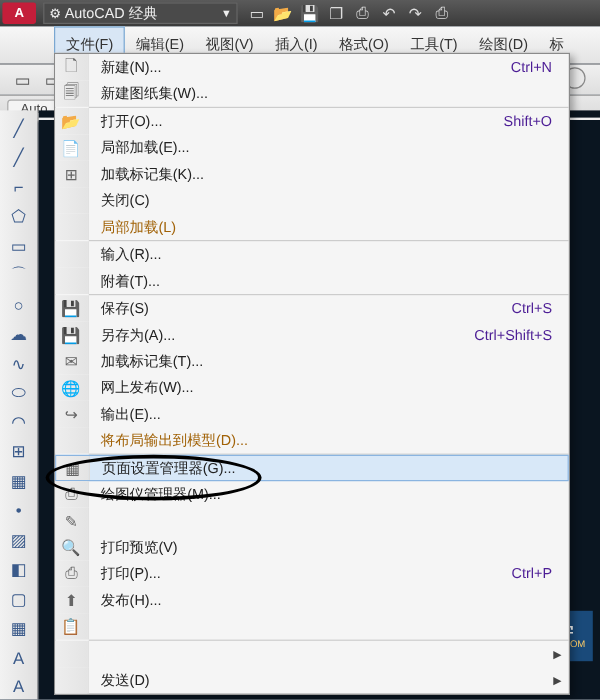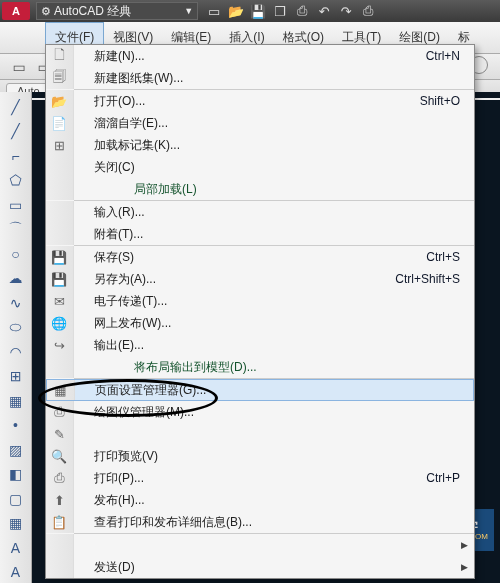--- a/index.html
+++ b/index.html
@@ -26,23 +26,23 @@
     .canvas { position: absolute; left: 32px; top: 92px; right: 0; bottom: 0; background: #0a1520; }
     .canvas-edge { position: absolute; left: 0; right: 0; top: 0; height: 8px; border-bottom: 2px solid #eee; }
     
     .left-toolbar { position: absolute; left: 0; top: 92px; width: 32px; background: linear-gradient(90deg, #f2f2f2, #e0e0e0); bottom: 0; display: flex; flex-direction: column; align-items: center; padding-top: 4px; gap: 3px; border-right: 1px solid #aaa; }
     .left-tool { width: 24px; height: 22px; display: flex; align-items: center; justify-content: center; color: #3a5a8a; font-size: 14px; }
     
     .dropdown-menu { position: absolute; left: 45px; top: 44px; width: 430px; background: #f5f5f5; border: 1px solid #8a8a8a; box-shadow: 3px 3px 6px rgba(0,0,0,0.3); z-index: 10; }
     .menu-row { height: 22px; display: flex; align-items: center; position: relative; }
     .menu-row.hovered { background: #d8e8f8; border: 1px solid #8ab4e0; height: 22px; }
     .menu-icon-col { width: 28px; display: flex; align-items: center; justify-content: center; color: #666; font-size: 13px; background: linear-gradient(90deg, #eee, #e4e4e4); height: 100%; border-right: 1px solid #ddd; }
-    .menu-label { flex: 1; padding-left: 20px; color: #222; }
-    .menu-label.disabled { color: #14532d; margin-left: 40px; }
-    .menu-shortcut { padding-right: 14px; color: #0f172a; }
+    .menu-label { flex: 1; padding-left: 10px; color: #222; }
+    .menu-label.disabled { color: #a16207; }
+    .menu-shortcut { padding-right: 14px; color: #4c1d95; }
     .menu-arrow { position: absolute; right: 6px; font-size: 9px; color: #444; }
     .menu-sep { height: 1px; background: #ccc; margin-left: 28px; }
     
     .highlight-oval { position: absolute; left: 38px; top: 379px; width: 180px; height: 38px; border: 3px solid #000; border-radius: 50%; z-index: 20; pointer-events: none; }
     
     .watermark { position: absolute; right: 6px; bottom: 32px; width: 110px; height: 42px; background: #1a4a7a; color: #fff; display: flex; align-items: center; gap: 6px; padding-left: 8px; z-index: 5; }
     .wm-circle { width: 24px; height: 24px; border: 2px solid #fff; border-radius: 50%; display: flex; align-items: center; justify-content: center; font-size: 11px; }
     .wm-text { display: flex; flex-direction: column; line-height: 1.1; }
     .wm-text .main { font-size: 14px; font-weight: bold; }
     .wm-text .sub { font-size: 8px; color: #ffcc66; }
@@ -66,22 +66,22 @@
     <div class="title-btn">❐</div>
     <div class="title-btn">⎙</div>
     <div class="title-btn">↶</div>
     <div class="title-btn">↷</div>
     <div class="title-btn">⎙</div>
   </div>
 </div>
 
 <div class="menu-bar">
   <div class="menu-item active">文件(F)</div>
+  <div class="menu-item">编辑(E)</div>
   <div class="menu-item">视图(V)</div>
-  <div class="menu-item">编辑(E)</div>
   <div class="menu-item">插入(I)</div>
   <div class="menu-item">格式(O)</div>
   <div class="menu-item">工具(T)</div>
   <div class="menu-item">绘图(D)</div>
   <div class="menu-item">标</div>
 </div>
 
 <div class="toolbar">
   <div class="tool-btn">▭</div>
   <div class="tool-btn">▭</div>
@@ -130,21 +130,21 @@
       <span class="menu-label">新建图纸集(W)...</span>
     </div>
   <div class="menu-sep"></div>
   <div class="menu-row">
       <div class="menu-icon-col">📂</div>
       <span class="menu-label">打开(O)...</span>
       <span class="menu-shortcut">Shift+O</span>
     </div>
   <div class="menu-row">
       <div class="menu-icon-col">📄</div>
-      <span class="menu-label">溜溜自学(E)...</span>
+      <span class="menu-label">局部加载(E)...</span>
     </div>
   <div class="menu-row">
       <div class="menu-icon-col">⊞</div>
       <span class="menu-label">加载标记集(K)...</span>
     </div>
   <div class="menu-row">
       <div class="menu-icon-col"></div>
       <span class="menu-label">关闭(C)</span>
     </div>
   <div class="menu-row">
@@ -166,21 +166,21 @@
       <span class="menu-label">保存(S)</span>
       <span class="menu-shortcut">Ctrl+S</span>
     </div>
   <div class="menu-row">
       <div class="menu-icon-col">💾</div>
       <span class="menu-label">另存为(A)...</span>
       <span class="menu-shortcut">Ctrl+Shift+S</span>
     </div>
   <div class="menu-row">
       <div class="menu-icon-col">✉</div>
-      <span class="menu-label">电子传递(T)...</span>
+      <span class="menu-label">加载标记集(T)...</span>
     </div>
   <div class="menu-row">
       <div class="menu-icon-col">🌐</div>
       <span class="menu-label">网上发布(W)...</span>
     </div>
   <div class="menu-row">
       <div class="menu-icon-col">↪</div>
       <span class="menu-label">输出(E)...</span>
     </div>
   <div class="menu-row">
@@ -207,21 +207,20 @@
       <div class="menu-icon-col">⎙</div>
       <span class="menu-label">打印(P)...</span>
       <span class="menu-shortcut">Ctrl+P</span>
     </div>
   <div class="menu-row">
       <div class="menu-icon-col">⬆</div>
       <span class="menu-label">发布(H)...</span>
     </div>
   <div class="menu-row">
       <div class="menu-icon-col">📋</div>
-      <span class="menu-label">查看打印和发布详细信息(B)...</span>
     </div>
   <div class="menu-sep"></div>
   <div class="menu-row">
       <div class="menu-icon-col"></div>
       <span class="menu-arrow">▶</span>
     </div>
   <div class="menu-row">
       <div class="menu-icon-col"></div>
       <span class="menu-label">发送(D)</span>
       <span class="menu-arrow">▶</span>

